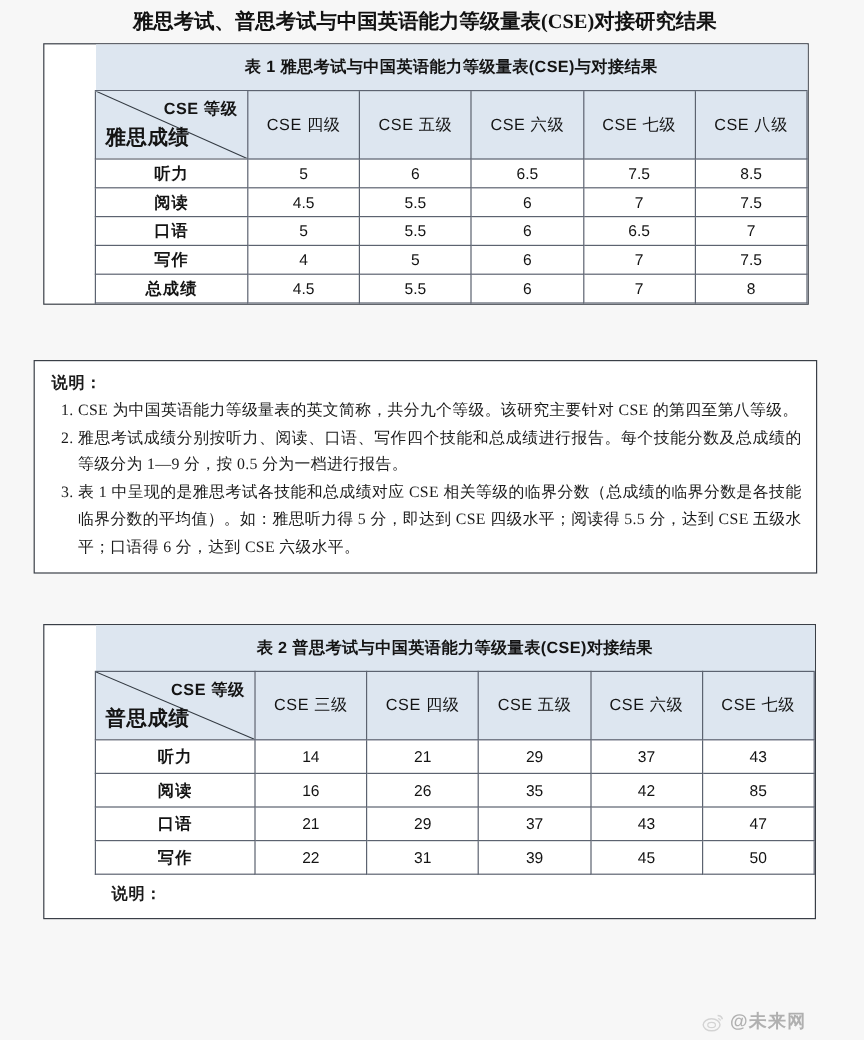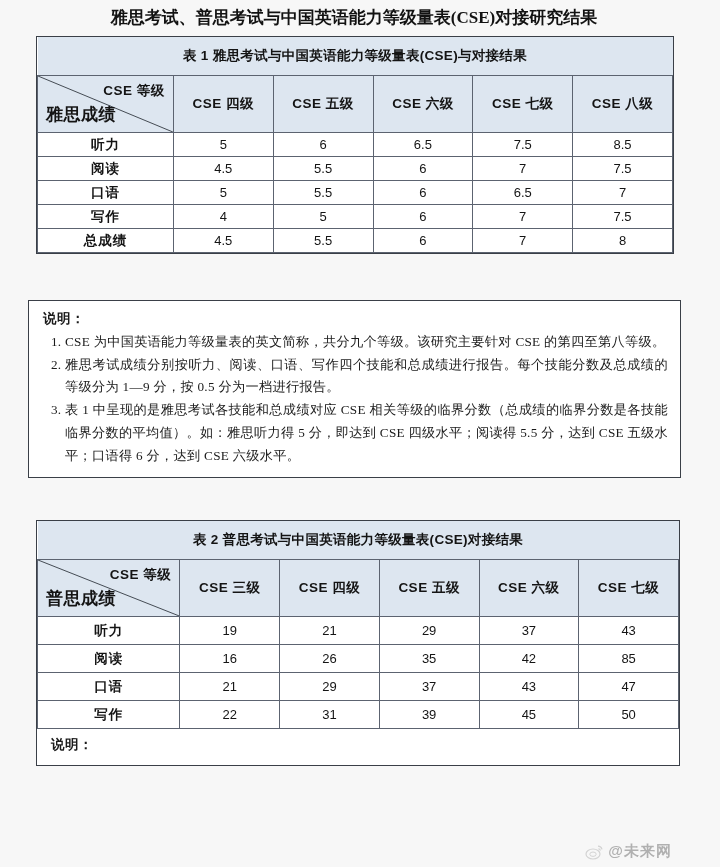--- a/index.html
+++ b/index.html
@@ -32,20 +32,21 @@
     padding-bottom: 7px;
     color: #121212;
     font-family: "Liberation Serif", "DejaVu Serif", serif;
   }
 
   
   .tbl-wrap {
     border: 1.5px solid #3a3f47;
     background: #ffffff;
     box-sizing: border-box;
+    padding-left: 42px;
   }
   .tbl-1 {
     margin: 0 34px 0 36px;
   }
   .tbl-2 {
     margin: 0 28px 0 36px;
   }
   table.grid {
     border-collapse: collapse;
     width: 100%;
@@ -66,21 +67,21 @@
     font-size: 15px;
     height: 36px;
     letter-spacing: 0.3px;
     border-left: none !important;
     border-right: none !important;
     border-top: none !important;
     font-family: "Liberation Serif", "DejaVu Serif", serif;
   }
   .hdr-cell {
     background: #dde6f0 !important;
-    font-weight: bold;
+    font-weight: normal;
     font-size: 14px;
     height: 54px;
     letter-spacing: 0.5px;
   }
   .corner-cell {
     background: #dde6f0 !important;
     position: relative;
     height: 54px;
     padding: 0;
     overflow: hidden;
@@ -294,21 +295,21 @@
           </td>
           <td class="hdr-cell">CSE 三级</td>
           <td class="hdr-cell">CSE 四级</td>
           <td class="hdr-cell">CSE 五级</td>
           <td class="hdr-cell">CSE 六级</td>
           <td class="hdr-cell">CSE 七级</td>
         </tr>
 
         <tr>
           <td class="row-lbl">听力</td>
-          <td class="val">19</td>
+          <td class="val">14</td>
           <td class="val">21</td>
           <td class="val">29</td>
           <td class="val">37</td>
           <td class="val">43</td>
         </tr>
         <tr>
           <td class="row-lbl">阅读</td>
           <td class="val">16</td>
           <td class="val">26</td>
           <td class="val">35</td>

